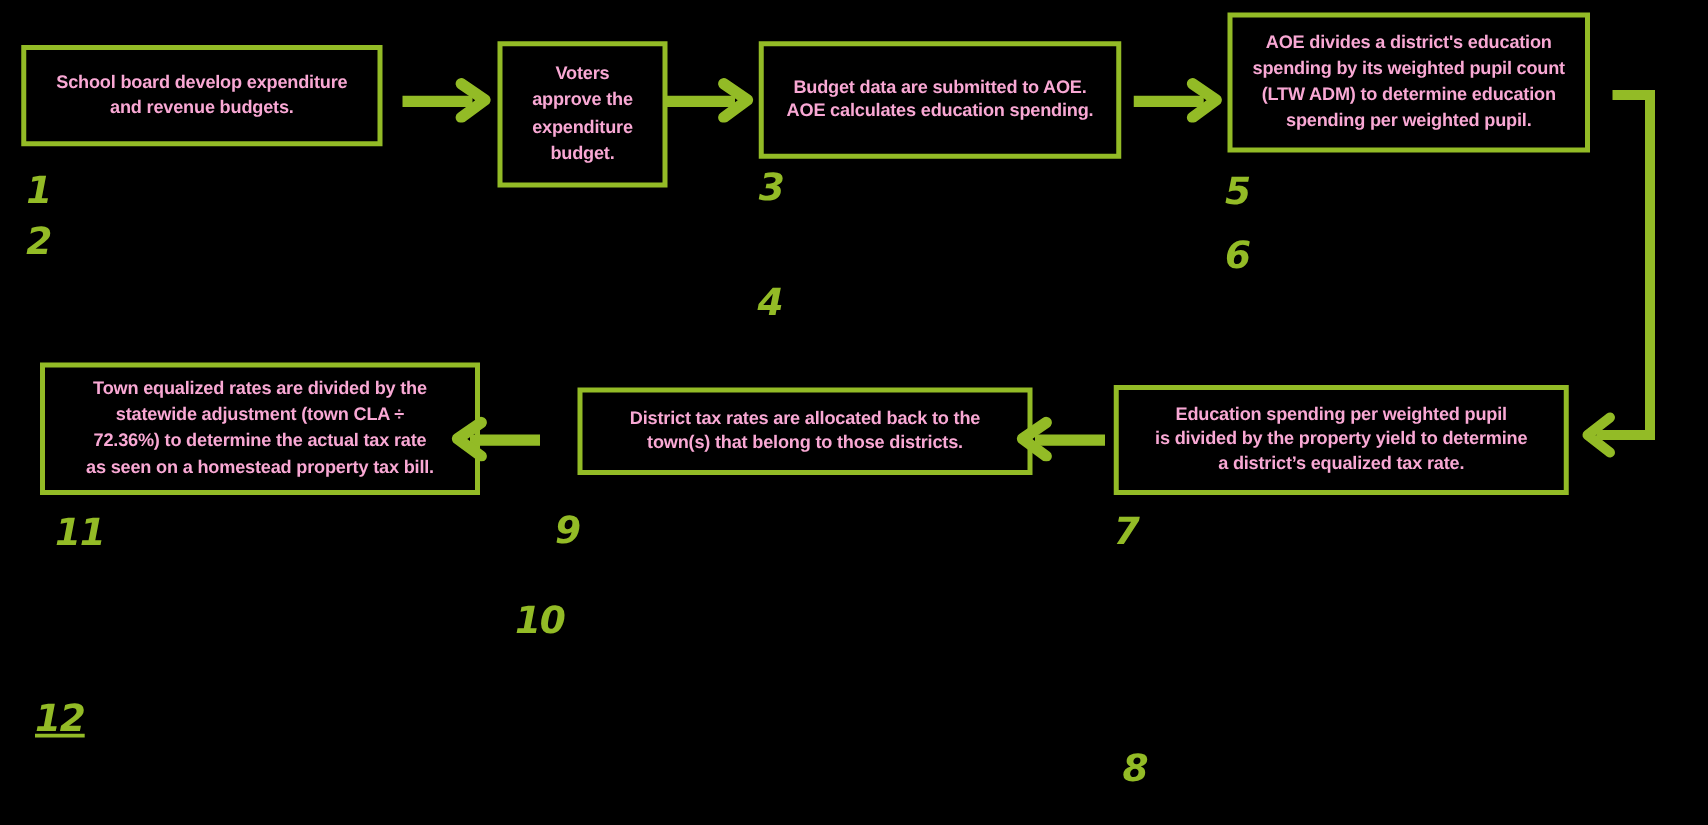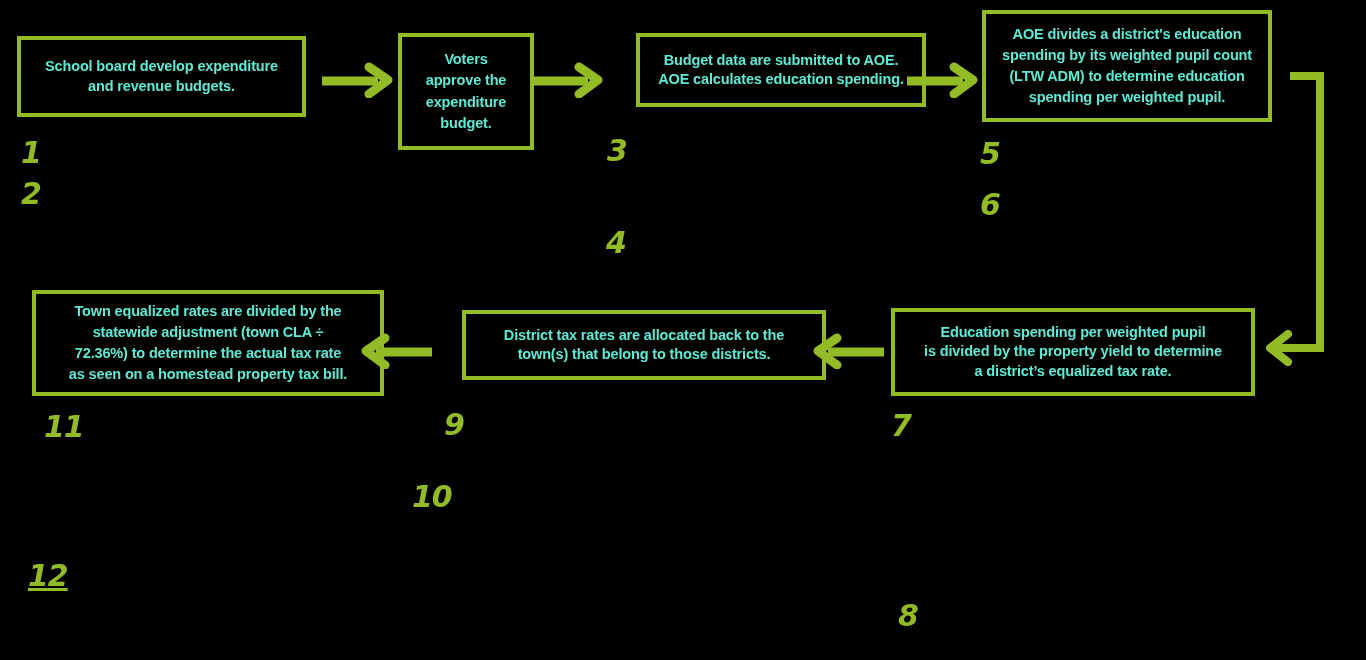--- a/index.html
+++ b/index.html
@@ -19,21 +19,21 @@
     position: absolute;
     box-sizing: border-box;
     background: #000000;
     border: 4px solid #93bb26;
     display: flex;
     align-items: center;
     justify-content: center;
     text-align: center;
   }
   .node-text {
-    color: #5eead4;
+    color: #f9a8d4;
     font-weight: bold;
     font-size: 14.5px;
     line-height: 1.33;
     letter-spacing: -0.15px;
     padding: 2px 10px;
     white-space: pre-line;
   }
   .node.tall .node-text {
     line-height: 1.45;
   }
@@ -67,21 +67,21 @@
 and  revenue budgets.</div>
   </div>
 
   <div class="node tall" style="left:398px; top:33px; width:136px; height:117px;">
     <div class="node-text">Voters
 approve the
 expenditure
 budget.</div>
   </div>
 
-  <div class="node" style="left:636px; top:33px; width:290px; height:74px;">
+  <div class="node" style="left:607px; top:33px; width:290px; height:94px;">
     <div class="node-text">Budget data are submitted to AOE.
 AOE calculates education spending.</div>
   </div>
 
   <div class="node tall" style="left:982px; top:10px; width:290px; height:112px;">
     <div class="node-text">AOE divides a district's education
 spending by its weighted pupil count
 (LTW ADM) to determine education
 spending per weighted pupil.</div>
   </div>

